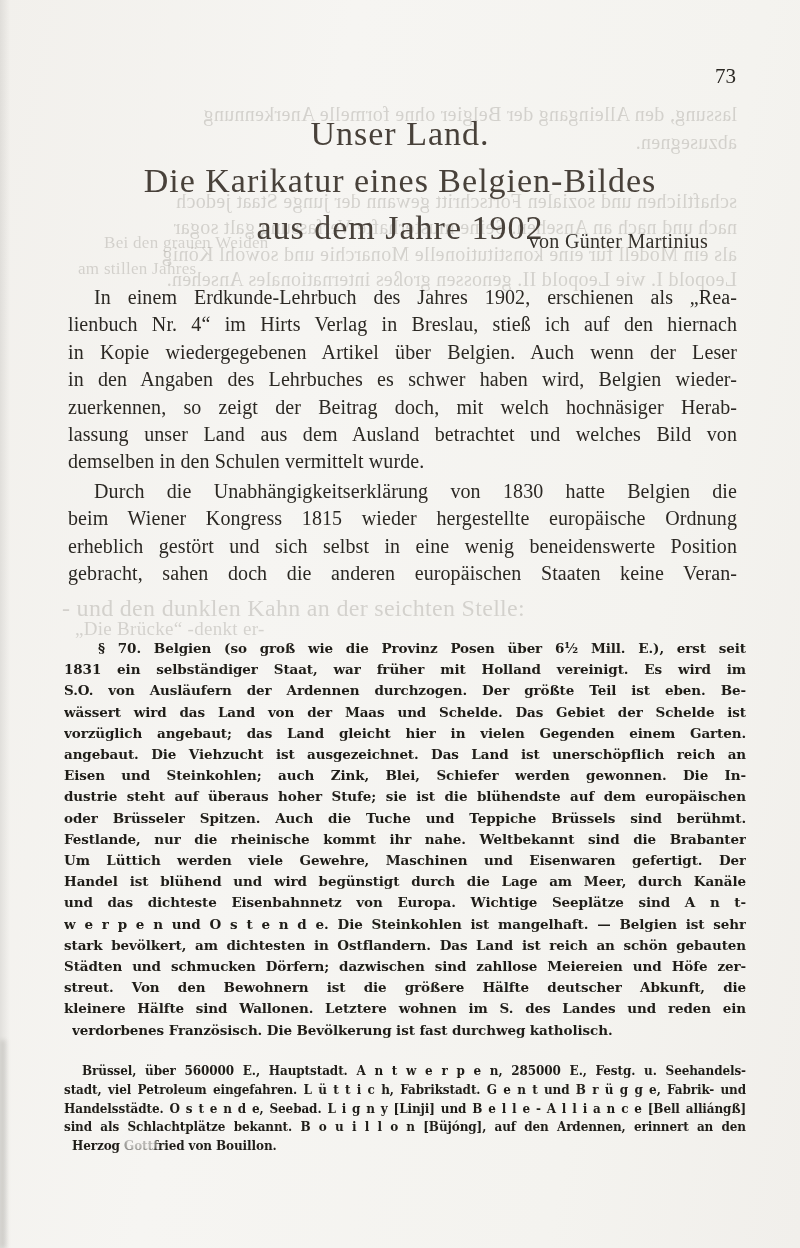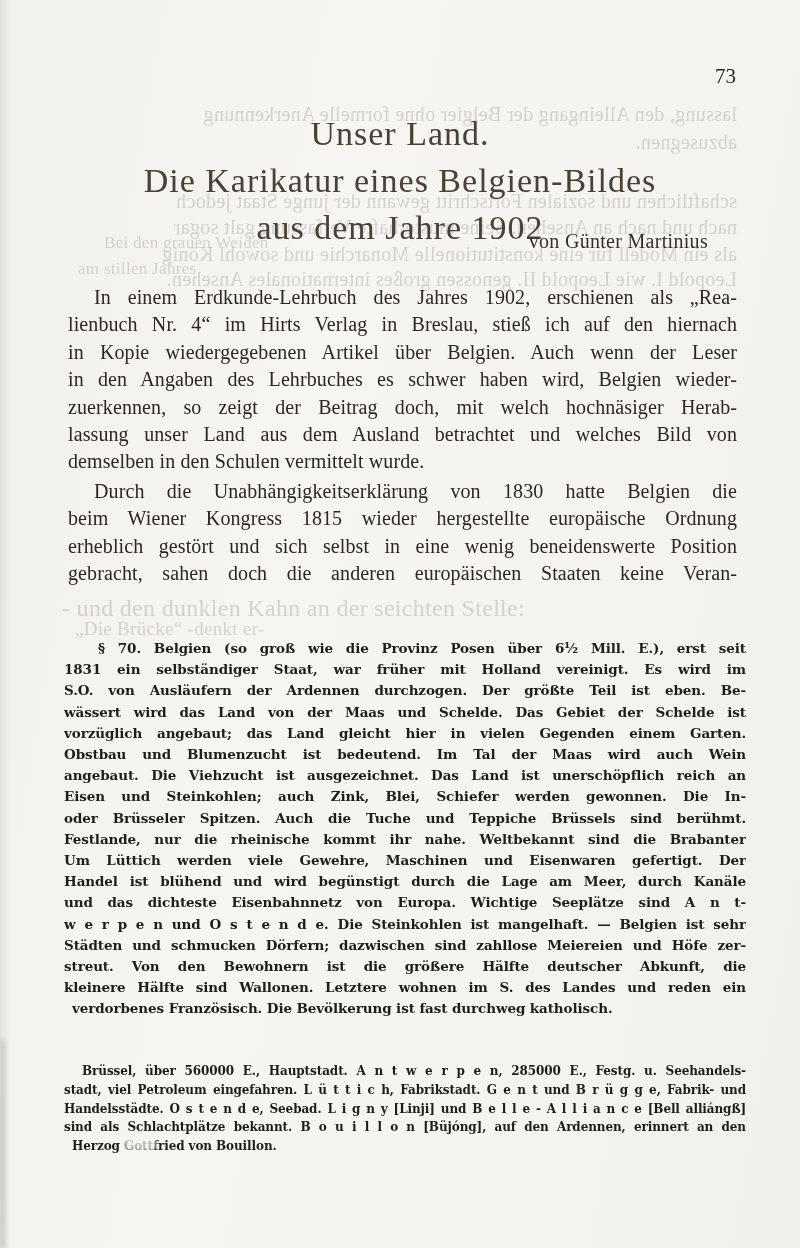--- a/index.html
+++ b/index.html
@@ -111,29 +111,30 @@
       <div class="line">erheblich gestört und sich selbst in eine wenig beneidenswerte Position</div>
       <div class="line">gebracht, sahen doch die anderen europäischen Staaten keine Veran-</div>
     </section>
 
   <section class="fraktur main-excerpt">
       <div class="line">§ 70. Belgien (so groß wie die Provinz Posen über 6¹⁄₂ Mill. E.), erst seit</div>
       <div class="line">1831 ein selbständiger Staat, war früher mit Holland vereinigt. Es wird im</div>
       <div class="line">S.O. von Ausläufern der Ardennen durchzogen. Der größte Teil ist eben. Be-</div>
       <div class="line">wässert wird das Land von der Maas und Schelde. Das Gebiet der Schelde ist</div>
       <div class="line">vorzüglich angebaut; das Land gleicht hier in vielen Gegenden einem Garten.</div>
-      <div class="line">Obstbau und Blumenzucht ist bedeutend. Im Tal der Maas wird auch Wein</div>
       <div class="line">angebaut. Die Viehzucht ist ausgezeichnet. Das Land ist unerschöpflich reich an</div>
       <div class="line">Eisen und Steinkohlen; auch Zink, Blei, Schiefer werden gewonnen. Die In-</div>
+      <div class="line">dustrie steht auf überaus hoher Stufe; sie ist die blühendste auf dem europäischen</div>
       <div class="line">oder Brüsseler Spitzen. Auch die Tuche und Teppiche Brüssels sind berühmt.</div>
       <div class="line">Festlande, nur die rheinische kommt ihr nahe. Weltbekannt sind die Brabanter</div>
       <div class="line">Um Lüttich werden viele Gewehre, Maschinen und Eisenwaren gefertigt. Der</div>
       <div class="line">Handel ist blühend und wird begünstigt durch die Lage am Meer, durch Kanäle</div>
       <div class="line">und das dichteste Eisenbahnnetz von Europa. Wichtige Seeplätze sind A n t-</div>
       <div class="line">w e r p e n und O s t e n d e. Die Steinkohlen ist mangelhaft. — Belgien ist sehr</div>
+      <div class="line">stark bevölkert, am dichtesten in Ostflandern. Das Land ist reich an schön gebauten</div>
       <div class="line">Städten und schmucken Dörfern; dazwischen sind zahllose Meiereien und Höfe zer-</div>
       <div class="line">streut. Von den Bewohnern ist die größere Hälfte deutscher Abkunft, die</div>
       <div class="line">kleinere Hälfte sind Wallonen. Letztere wohnen im S. des Landes und reden ein</div>
       <div class="line">verdorbenes Französisch. Die Bevölkerung ist fast durchweg katholisch.</div>
     </section>
 
   <section class="fraktur small-excerpt">
       <div class="line">Brüssel, über 560000 E., Hauptstadt. A n t w e r p e n, 285000 E., Festg. u. Seehandels-</div>
       <div class="line">stadt, viel Petroleum eingefahren. L ü t t i c h, Fabrikstadt. G e n t und B r ü g g e, Fabrik- und</div>
       <div class="line">Handelsstädte. O s t e n d e, Seebad. L i g n y [Linji] und B e l l e - A l l i a n c e [Bell alliángß]</div>

